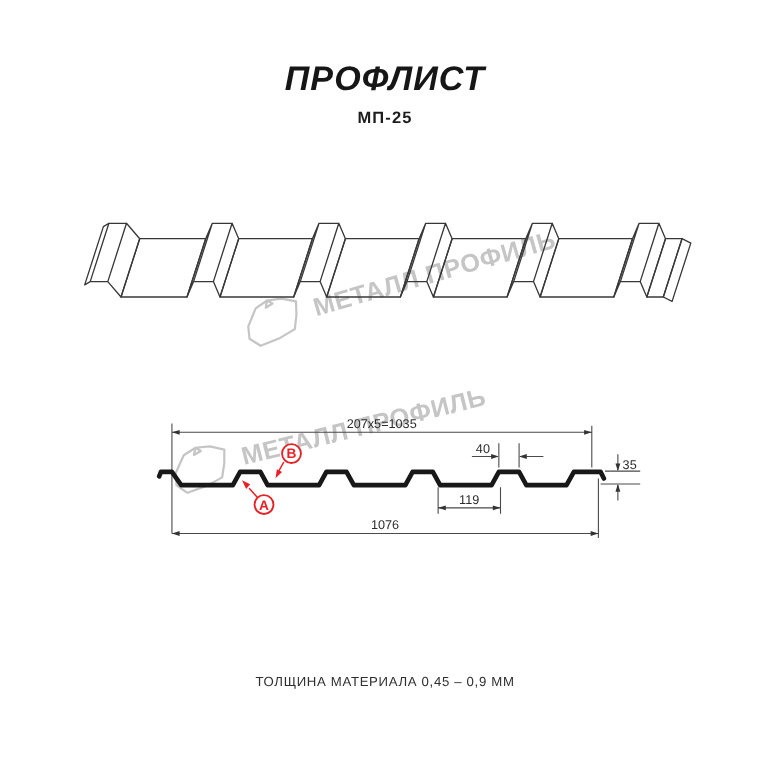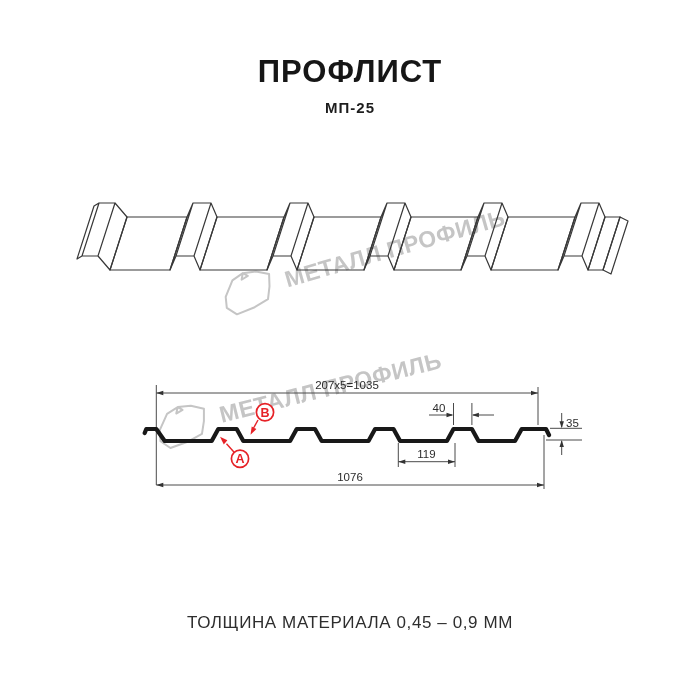--- a/index.html
+++ b/index.html
@@ -1,25 +1,25 @@
 <!DOCTYPE html>
 <html><head>
 <meta charset="utf-8">
 <style>
   html,body{margin:0;padding:0;}
   body{width:700px;height:700px;background:#ffffff;overflow:hidden;
        font-family:"Liberation Sans", sans-serif;}
   .stage{position:relative;width:700px;height:700px;background:#fff;}
 
   .title{position:absolute;left:0;top:54px;width:700px;text-align:center;
-         font-size:31px;font-weight:800;letter-spacing:1px;color:#161616;}
+         font-size:31px;font-weight:800;letter-spacing:1px;color:#161616;font-style:italic;}
   .subtitle{position:absolute;left:0;top:99px;width:700px;text-align:center;
          font-size:15px;font-weight:700;letter-spacing:1px;color:#1d1d1d;}
   .footer-note{position:absolute;left:0;top:613px;width:700px;text-align:center;
-         font-size:17px;font-weight:500;letter-spacing:0.6px;color:#2e2e2e;}
+         font-size:12px;font-weight:500;letter-spacing:0.6px;color:#2e2e2e;}
 
   .wm{position:absolute;display:flex;align-items:center;gap:10px;
       color:#c5c5c5;font-weight:700;font-size:23px;letter-spacing:0.5px;
       white-space:nowrap;transform-origin:0 50%;height:46px;}
   .wm svg{flex:0 0 auto;display:block;}
   .wm1{left:218px;top:276px;transform:rotate(-16deg);}
   .wm2{left:152px;top:409px;transform:rotate(-14deg);}
 
   .d3{position:absolute;left:55px;top:195px;}
   .cs{position:absolute;left:130px;top:375px;}

